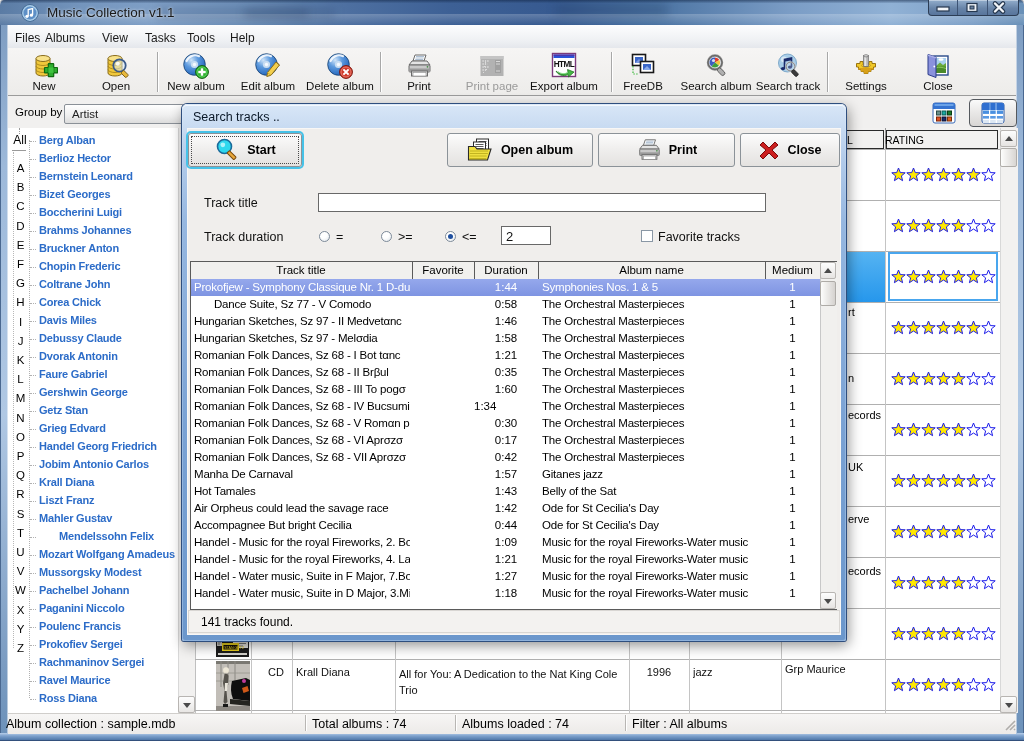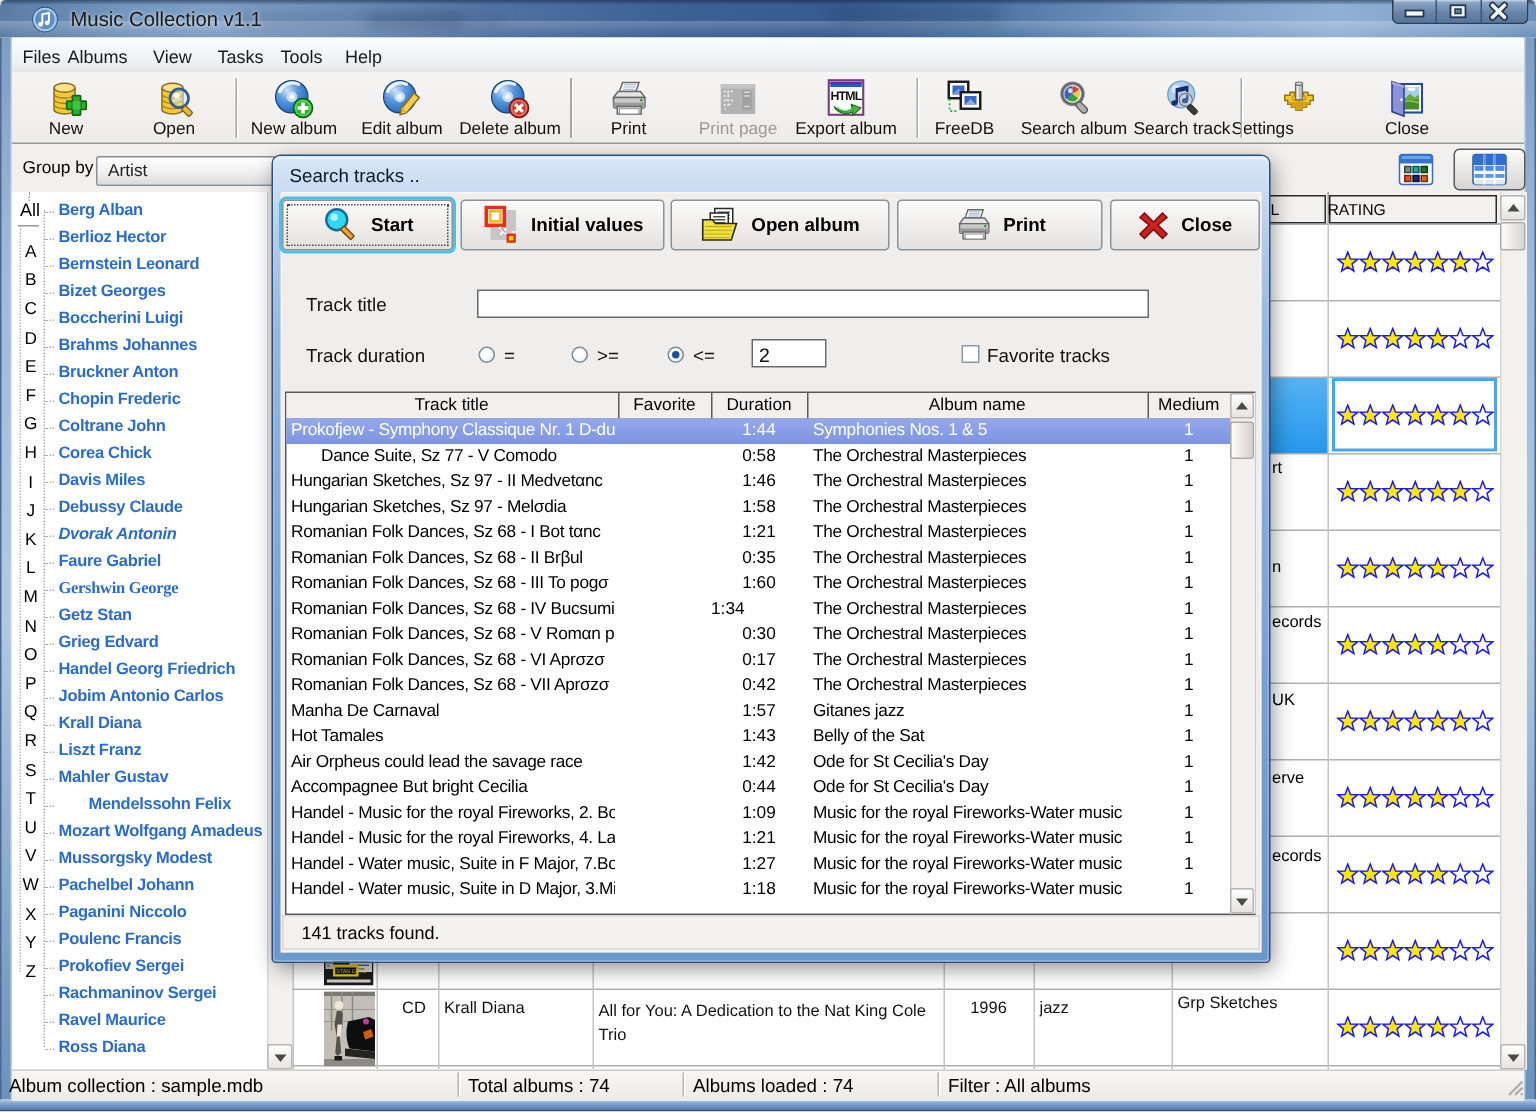--- a/index.html
+++ b/index.html
@@ -220,21 +220,21 @@
     <div class="abs" style="left:834px;top:52px;width:64px;height:28px;display:flex;justify-content:center;">
       <svg width="28" height="28" viewBox="0 0 28 28">
         <path d="M4.5 11.5 L8 11.5 L8 9.5 L11 9.5 L11 11.5 L17 11.5 L17 9.5 L20 9.5 L20 11.5 L23.5 11.5 L23.5 15 L21.5 15 L21.5 17.5 L19 17.5 L19 19.5 L16 19.5 L16 21.5 L12 21.5 L12 19.5 L9 19.5 L9 17.5 L6.5 17.5 L6.5 15 L4.5 15 Z" fill="#f0c828" stroke="#9a7410" stroke-width="1"></path>
         <path d="M6.5 16 L21.5 16 L21.5 17.5 L19 17.5 L19 19.5 L16 19.5 L16 21.5 L12 21.5 L12 19.5 L9 19.5 L9 17.5 L6.5 17.5 Z" fill="#d8a018"></path>
         <ellipse cx="14" cy="13.5" rx="4.5" ry="1.8" fill="none" stroke="#c89818" stroke-width="1"></ellipse>
         <rect x="11.7" y="3.5" width="4.6" height="11" fill="#c0c0c0" stroke="#6a6a6a" stroke-width="0.8"></rect>
         <rect x="12.5" y="4" width="1.3" height="10" fill="#ececec"></rect>
         <ellipse cx="14" cy="3.8" rx="2.3" ry="1.1" fill="#dcdcdc" stroke="#6a6a6a" stroke-width="0.7"></ellipse>
       </svg>
     </div>
-    <div class="abs" style="left:821px;top:80px;width:90px;font-size:11.5px;">Settings</div>
+    <div class="abs" style="left:821px;top:80px;width:90px;text-align:center;font-size:11.5px;">Settings</div>
     <div class="abs" style="left:906px;top:52px;width:64px;height:28px;display:flex;justify-content:center;">
       <svg width="28" height="28" viewBox="0 0 28 28">
         <rect x="10" y="4" width="14" height="19" fill="#ffffff" stroke="#2a4a8a" stroke-width="1.4"></rect>
         <rect x="12" y="6" width="10" height="8" fill="#a8d0ee"></rect>
         <ellipse cx="17" cy="7.5" rx="2.6" ry="1.2" fill="#ffffff"></ellipse>
         <path d="M12 14 L16 10.5 L19 13 L22 11 L22 17 L12 17 Z" fill="#6aaa3a"></path>
         <rect x="12" y="14.5" width="10" height="6.5" fill="#4a8a2a"></rect>
         <path d="M12 16 C15 14.5 19 15.5 22 16.5" stroke="#8ac85a" stroke-width="1" fill="none"></path>
         <path d="M4 2.5 L12 5 L12 25.5 L4 22.5 Z" fill="#8a92dc" stroke="#2a3a8a" stroke-width="1"></path>
         <path d="M4 2.5 L12 5 L12 6.5 L4 4 Z" fill="#a8aee8"></path>
@@ -326,25 +326,25 @@
     <div class="abs" style="left:39px;top:260px;font-size:11px;letter-spacing:-0.2px;font-weight:bold;color:#2c6cc8;white-space:nowrap;">Chopin Frederic</div>
     <div class="abs" style="left:30px;top:285px;width:6px;border-top:1px dotted #b0b0b0;"></div>
     <div class="abs" style="left:39px;top:278px;font-size:11px;letter-spacing:-0.2px;font-weight:bold;color:#2c6cc8;white-space:nowrap;">Coltrane John</div>
     <div class="abs" style="left:30px;top:303px;width:6px;border-top:1px dotted #b0b0b0;"></div>
     <div class="abs" style="left:39px;top:296px;font-size:11px;letter-spacing:-0.2px;font-weight:bold;color:#2c6cc8;white-space:nowrap;">Corea Chick</div>
     <div class="abs" style="left:30px;top:321px;width:6px;border-top:1px dotted #b0b0b0;"></div>
     <div class="abs" style="left:39px;top:314px;font-size:11px;letter-spacing:-0.2px;font-weight:bold;color:#2c6cc8;white-space:nowrap;">Davis Miles</div>
     <div class="abs" style="left:30px;top:339px;width:6px;border-top:1px dotted #b0b0b0;"></div>
     <div class="abs" style="left:39px;top:332px;font-size:11px;letter-spacing:-0.2px;font-weight:bold;color:#2c6cc8;white-space:nowrap;">Debussy Claude</div>
     <div class="abs" style="left:30px;top:357px;width:6px;border-top:1px dotted #b0b0b0;"></div>
-    <div class="abs" style="left:39px;top:350px;font-size:11px;letter-spacing:-0.2px;font-weight:bold;color:#2c6cc8;white-space:nowrap;font-style:italic;">Dvorak Antonin</div>
+    <div class="abs" style="left:39px;top:350px;font-size:11px;letter-spacing:-0.2px;font-weight:bold;color:#2c6cc8;white-space:nowrap;">Dvorak Antonin</div>
     <div class="abs" style="left:30px;top:375px;width:6px;border-top:1px dotted #b0b0b0;"></div>
     <div class="abs" style="left:39px;top:368px;font-size:11px;letter-spacing:-0.2px;font-weight:bold;color:#2c6cc8;white-space:nowrap;">Faure Gabriel</div>
     <div class="abs" style="left:30px;top:393px;width:6px;border-top:1px dotted #b0b0b0;"></div>
-    <div class="abs" style="left:39px;top:386px;font-size:11px;letter-spacing:-0.2px;font-weight:bold;color:#2c6cc8;white-space:nowrap;font-family:Liberation Serif, serif;">Gershwin George</div>
+    <div class="abs" style="left:39px;top:386px;font-size:11px;letter-spacing:-0.2px;font-weight:bold;color:#2c6cc8;white-space:nowrap;">Gershwin George</div>
     <div class="abs" style="left:30px;top:411px;width:6px;border-top:1px dotted #b0b0b0;"></div>
     <div class="abs" style="left:39px;top:404px;font-size:11px;letter-spacing:-0.2px;font-weight:bold;color:#2c6cc8;white-space:nowrap;">Getz Stan</div>
     <div class="abs" style="left:30px;top:429px;width:6px;border-top:1px dotted #b0b0b0;"></div>
     <div class="abs" style="left:39px;top:422px;font-size:11px;letter-spacing:-0.2px;font-weight:bold;color:#2c6cc8;white-space:nowrap;">Grieg Edvard</div>
     <div class="abs" style="left:30px;top:447px;width:6px;border-top:1px dotted #b0b0b0;"></div>
     <div class="abs" style="left:39px;top:440px;font-size:11px;letter-spacing:-0.2px;font-weight:bold;color:#2c6cc8;white-space:nowrap;">Handel Georg Friedrich</div>
     <div class="abs" style="left:30px;top:465px;width:6px;border-top:1px dotted #b0b0b0;"></div>
     <div class="abs" style="left:39px;top:458px;font-size:11px;letter-spacing:-0.2px;font-weight:bold;color:#2c6cc8;white-space:nowrap;">Jobim Antonio Carlos</div>
     <div class="abs" style="left:30px;top:483px;width:6px;border-top:1px dotted #b0b0b0;"></div>
     <div class="abs" style="left:39px;top:476px;font-size:11px;letter-spacing:-0.2px;font-weight:bold;color:#2c6cc8;white-space:nowrap;">Krall Diana</div>
@@ -700,21 +700,21 @@
 <path d="M7 43 L12 43 L12 46 L7 46 Z" fill="#181818"></path>
 <circle cx="28" cy="20" r="2" fill="#c03a9a"></circle>
 <path d="M26 27 L31.5 25 L33 30 L27.5 32 Z" fill="#d05818"></path>
 </svg>
 
 <div class="abs cell" style="left:268px;top:666px;width:36px;font-size:11px;">CD</div>
 <div class="abs cell" style="left:296px;top:666px;width:97px;font-size:11px;">Krall Diana</div>
 <div class="abs" style="left:399px;top:666px;width:228px;font-size:11px;line-height:16px;">All for You: A Dedication to the Nat King Cole Trio</div>
 <div class="abs cell" style="left:629px;top:666px;width:60px;text-align:center;font-size:11px;">1996</div>
 <div class="abs cell" style="left:693px;top:666px;width:50px;font-size:11px;">jazz</div>
-<div class="abs cell" style="left:785px;top:663px;width:99px;font-size:11px;">Grp Sketches</div>
+<div class="abs cell" style="left:785px;top:663px;width:99px;font-size:11px;">Grp Maurice</div>
 
 <div class="abs" style="left:8px;top:713px;width:1008px;height:20px;background:linear-gradient(180deg,#f7f6f5,#eceae8);border-top:1px solid #d0cecb;"></div>
 <div class="abs" style="left:6px;top:717px;font-size:12.5px;color:#000;">Album collection : sample.mdb</div>
 <div class="abs" style="left:312px;top:717px;font-size:12.5px;color:#000;">Total albums : 74</div>
 <div class="abs" style="left:462px;top:717px;font-size:12.5px;color:#000;">Albums loaded : 74</div>
 <div class="abs" style="left:632px;top:717px;font-size:12.5px;color:#000;">Filter : All albums</div>
 <div class="abs" style="left:305px;top:715px;width:2px;height:16px;background:linear-gradient(90deg,#b8b6b3 50%,#ffffff 50%);"></div>
     <div class="abs" style="left:455px;top:715px;width:2px;height:16px;background:linear-gradient(90deg,#b8b6b3 50%,#ffffff 50%);"></div>
     <div class="abs" style="left:625px;top:715px;width:2px;height:16px;background:linear-gradient(90deg,#b8b6b3 50%,#ffffff 50%);"></div>
     <svg class="abs" style="left:1004px;top:719px" width="13" height="13" viewBox="0 0 13 13">
@@ -728,32 +728,20 @@
  box-shadow:inset 0 1px 0 rgba(255,255,255,.7);"></div>
 <div class="abs" style="left:193px;top:110px;font-size:12.5px;color:#0a1828;">Search tracks ..</div>
 <div class="abs" style="left:187px;top:128px;width:654px;height:507px;background:#f0eeec;box-shadow:inset 0 0 0 1px rgba(255,255,255,.55);"></div>
 <div class="btn5" style="left:188px;width:114px;box-shadow:0 0 0 2px #45c2e8;outline:1px dotted #4a4a4a;outline-offset:-4px;">
       <svg width="26" height="26" viewBox="0 0 26 26">
         <circle cx="10.5" cy="9.5" r="7" fill="#2fd8ee" stroke="#1a6a9a" stroke-width="1.6"></circle>
         <circle cx="8.8" cy="7.8" r="2.4" fill="#aff2fa"></circle>
         <rect x="15.4" y="13.6" width="9.6" height="3.4" rx="0.6" transform="rotate(45 15.4 13.6)" fill="#e8a83c" stroke="#7a4a0c" stroke-width="1"></rect>
       </svg>
       <span>Start</span>
-    </div>
-    <div class="btn5" style="left:307px;width:136px;">
-      <svg width="26" height="26" viewBox="0 0 26 26">
-        <rect x="9" y="3" width="14" height="14" fill="#c6c6c6"></rect>
-        <rect x="6" y="9" width="14" height="14" fill="#c6c6c6"></rect>
-        <rect x="3.2" y="1.2" width="12" height="12" fill="#ffffff" stroke="#e83010" stroke-width="2.4"></rect>
-        <rect x="5.8" y="3.8" width="6.8" height="6.8" fill="#ffffff" stroke="#f0c020" stroke-width="1.8"></rect>
-        <path d="M12 14.5 L16.5 19 M16.5 15.5 L12.5 19.5" stroke="#fafafa" stroke-width="1.6"></path>
-        <path d="M13 15 L16 18" stroke="#9aa0a8" stroke-width="0.8"></path>
-        <rect x="17.5" y="19.5" width="4.6" height="4.6" fill="#f0d020" stroke="#e83010" stroke-width="1.6"></rect>
-      </svg>
-      <span>Initial values</span>
     </div>
     <div class="btn5" style="left:447px;width:146px;">
       <svg width="27" height="26" viewBox="0 0 27 26">
         <rect x="9.5" y="2" width="12" height="14" fill="#ffffff" stroke="#2a2a2a" stroke-width="1"></rect>
         <path d="M11.5 4.5 H19.5 M11.5 6.5 H19.5 M11.5 8.5 H19.5 M11.5 10.5 H17.5" stroke="#4a4a4a" stroke-width="0.9"></path>
         <rect x="6.5" y="5" width="12" height="13" fill="#ffffff" stroke="#2a2a2a" stroke-width="1"></rect>
         <path d="M8.5 7.5 H16.5 M8.5 9.5 H16.5 M8.5 11.5 H16.5 M8.5 13.5 H14.5" stroke="#4a4a4a" stroke-width="0.9"></path>
         <path d="M1.5 9.5 L8 9.5 L10 12 L24 12 L20.5 23 L1.5 23 Z" fill="#f0e040" stroke="#2a2a2a" stroke-width="1.1"></path>
         <path d="M3 14 h18 M2.8 16.5 h18 M2.6 19 h17 M2.4 21.5 h17" stroke="#b8a818" stroke-width="0.8"></path>
       </svg>

